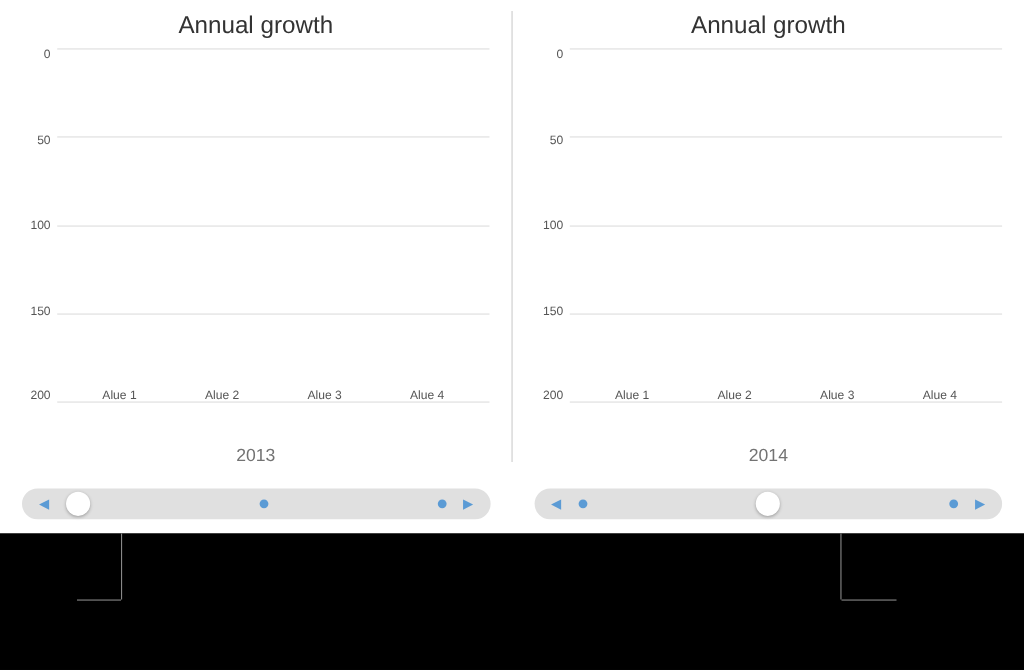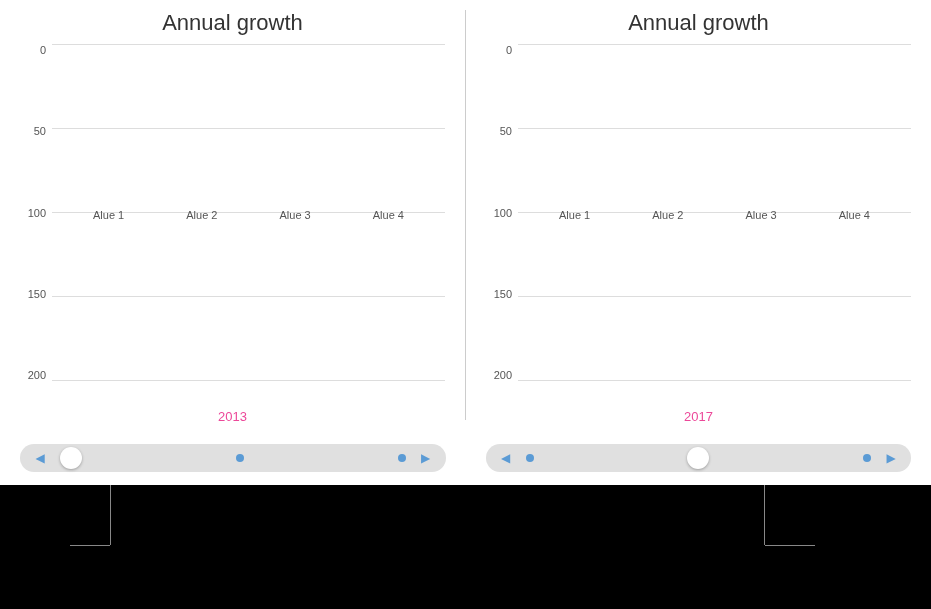--- a/index.html
+++ b/index.html
@@ -67,45 +67,45 @@
       height: 1px;
       background: #ddd;
     }
     .bars-row {
       position: absolute;
       bottom: 24px;
       left: 0;
       right: 0;
       top: 0;
       display: flex;
-      align-items: center;
+      align-items: flex-end;
       justify-content: space-around;
       padding: 0 10px;
     }
     .bar-group {
       display: flex;
       flex-direction: column;
       align-items: center;
       flex: 1;
     }
     .bar {
       width: 48px;
       border-radius: 1px 1px 0 0;
     }
     .bar-label {
       font-size: 11px;
       color: #555;
       margin-top: 4px;
       white-space: nowrap;
     }
     .x-axis-label {
-      font-size: 13px;
-      color: #ec4899;
+      font-size: 16px;
+      color: #737373;
       text-align: center;
-      margin-top: 4px;
+      margin-top: 16px;
       margin-bottom: 6px;
     }
     .divider {
       width: 1px;
       background: #ccc;
       margin: 10px 0;
     }
     
     .slider-area {
       display: flex;
@@ -281,21 +281,21 @@
               <div class="bar" style="height: 100%; background: rgb(136, 136, 136);"></div>
               <div class="bar-label">Alue 3</div>
             </div>
             <div class="bar-group">
               <div class="bar" style="height: 50%; background: rgb(245, 166, 35);"></div>
               <div class="bar-label">Alue 4</div>
             </div>
           </div>
       </div>
     </div>
-    <div class="x-axis-label">2017</div>
+    <div class="x-axis-label">2014</div>
   </div>
 </div>
 
 <div class="slider-area">
 
   <div class="slider-control">
     <div class="slider-track">
       <div class="slider-btn">◀</div>
       <div class="slider-inner">
         <div class="slider-thumb"></div>

